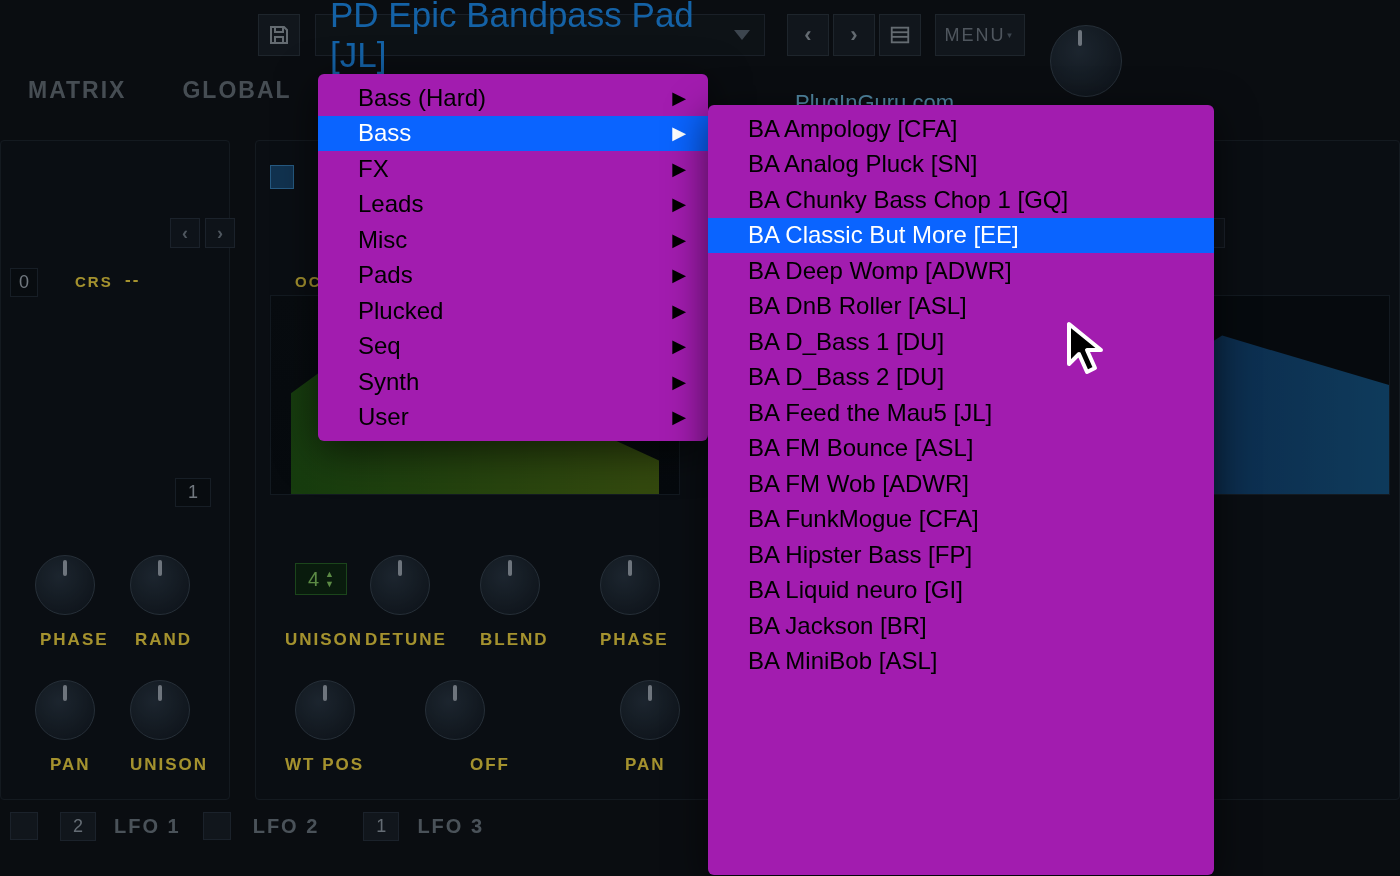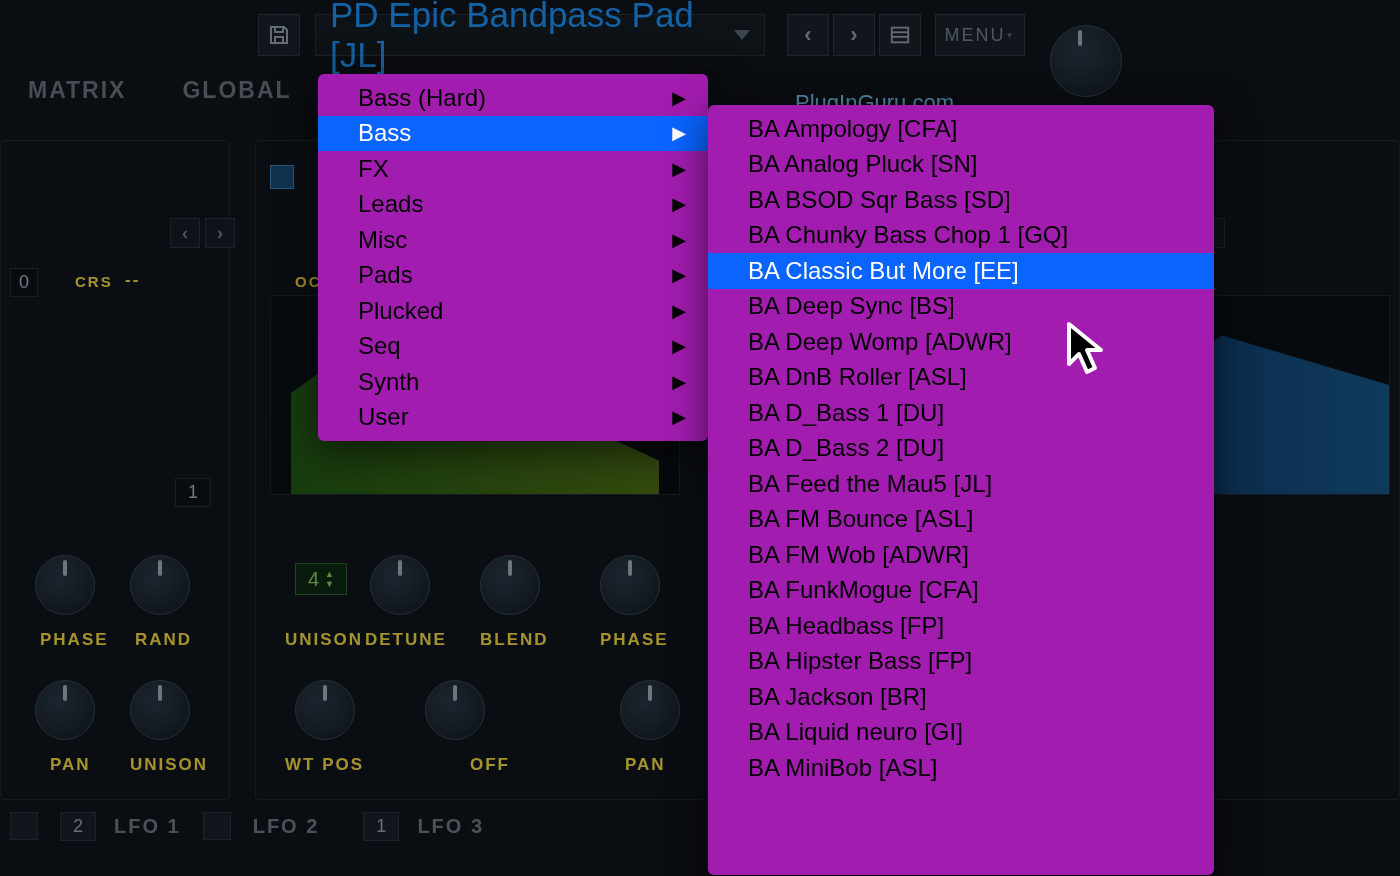--- a/index.html
+++ b/index.html
@@ -448,32 +448,26 @@
   </div>
 
 <div class="menu menu-sub" id="sub-menu">
     <div class="menu-item">
       <span>BA Ampology [CFA]</span>
     </div>
     <div class="menu-item">
       <span>BA Analog Pluck [SN]</span>
     </div>
     <div class="menu-item">
-      <span>BA BSOD Sqr Bass [SD]</span>
-    </div>
-    <div class="menu-item">
       <span>BA Chunky Bass Chop 1 [GQ]</span>
     </div>
     <div class="menu-item selected">
       <span>BA Classic But More [EE]</span>
     </div>
     <div class="menu-item">
-      <span>BA Deep Sync [BS]</span>
-    </div>
-    <div class="menu-item">
       <span>BA Deep Womp [ADWR]</span>
     </div>
     <div class="menu-item">
       <span>BA DnB Roller [ASL]</span>
     </div>
     <div class="menu-item">
       <span>BA D_Bass 1 [DU]</span>
     </div>
     <div class="menu-item">
       <span>BA D_Bass 2 [DU]</span>
@@ -484,30 +478,27 @@
     <div class="menu-item">
       <span>BA FM Bounce [ASL]</span>
     </div>
     <div class="menu-item">
       <span>BA FM Wob [ADWR]</span>
     </div>
     <div class="menu-item">
       <span>BA FunkMogue [CFA]</span>
     </div>
     <div class="menu-item">
-      <span>BA Headbass [FP]</span>
-    </div>
-    <div class="menu-item">
       <span>BA Hipster Bass [FP]</span>
     </div>
     <div class="menu-item">
+      <span>BA Liquid neuro [GI]</span>
+    </div>
+    <div class="menu-item">
       <span>BA Jackson [BR]</span>
-    </div>
-    <div class="menu-item">
-      <span>BA Liquid neuro [GI]</span>
     </div>
     <div class="menu-item">
       <span>BA MiniBob [ASL]</span>
     </div>
   </div>
 
 <svg class="cursor" width="48" height="56" viewBox="0 0 24 28">
   <path d="M2 2 L2 22 L7 17 L11 26 L15 24 L11 15 L18 15 Z" fill="#000" stroke="#fff" stroke-width="2" stroke-linejoin="round"></path>
 </svg>
 

